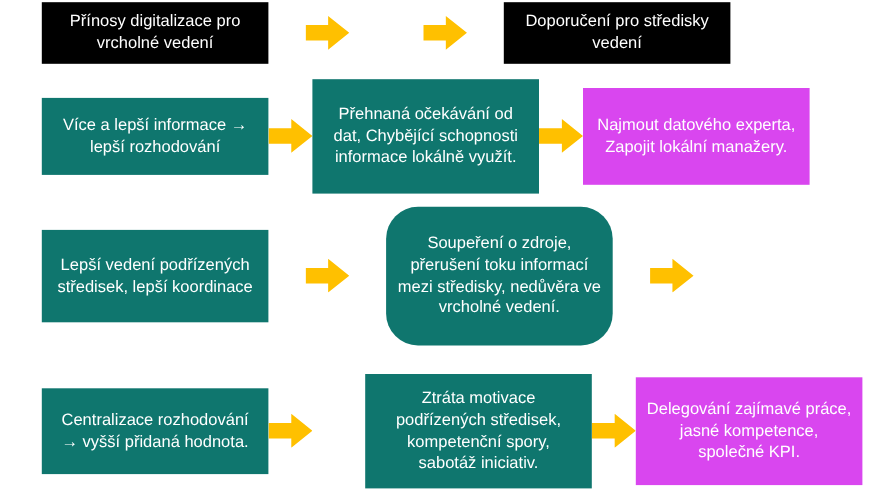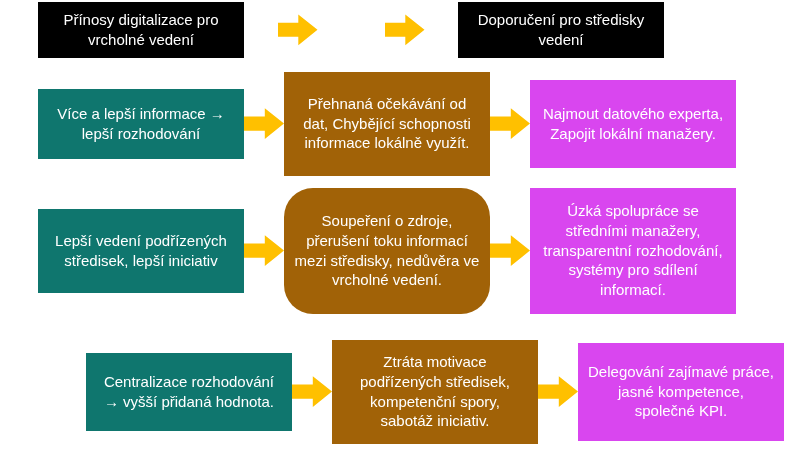--- a/index.html
+++ b/index.html
@@ -37,31 +37,31 @@
     line-height: 1.32;
     padding: 8px 10px;
     white-space: pre-line;
   }
   .header-box {
     background: #000000;
     min-height: 46px;
     font-size: 15px;
   }
   .benefit-box { background: #0f766e; }
-  .consequence-box { background: #a16207; }
+  .consequence-box { background: #0f766e; }
   .recommendation-box { background: #d946ef; }
 
   .r1-benefit { min-height: 70px; }
   .r1-consequence { min-height: 104px; }
   .r1-recommendation { min-height: 88px; }
   .r2-benefit { min-height: 84px; }
   .r2-consequence { min-height: 126px; border-radius: 29px; }
   .r2-recommendation { min-height: 126px; }
-  .r3-benefit { min-height: 78px; margin-left: 48px; }
-  .r3-consequence { min-height: 104px; }
+  .r3-benefit { min-height: 78px; }
+  .r3-consequence { min-height: 104px; margin-left: 48px; }
   .r3-recommendation { min-height: 98px; }
 
   .arrow-cell {
     flex: 1 1 auto;
     display: flex;
     align-items: center;
     justify-content: center;
   }
   .arrow {
     width: 40px;
@@ -93,29 +93,28 @@
     </div>
     <div class="box consequence-box r1-consequence">Přehnaná očekávání od dat, Chybějící schopnosti informace lokálně využít.</div>
     <div class="arrow-cell">
       <div class="arrow"></div>
     </div>
     <div class="box recommendation-box r1-recommendation">Najmout datového experta,
 Zapojit lokální manažery.</div>
   </div>
 
   <div class="row row-2">
-    <div class="box benefit-box r2-benefit">Lepší vedení podřízených středisek, lepší iniciativ</div>
+    <div class="box benefit-box r2-benefit">Lepší vedení podřízených středisek, lepší koordinace</div>
     <div class="arrow-cell">
       <div class="arrow"></div>
     </div>
     <div class="box consequence-box r2-consequence">Soupeření o zdroje, přerušení toku informací mezi středisky, nedůvěra ve vrcholné vedení.</div>
     <div class="arrow-cell">
       <div class="arrow"></div>
     </div>
-    <div class="box recommendation-box r2-recommendation">Úzká spolupráce se středními manažery, transparentní rozhodování, systémy pro sdílení informací.</div>
   </div>
 
   <div class="row row-3">
     <div class="box benefit-box r3-benefit">Centralizace rozhodování → vyšší přidaná hodnota.</div>
     <div class="arrow-cell">
       <div class="arrow"></div>
     </div>
     <div class="box consequence-box r3-consequence">Ztráta motivace podřízených středisek, kompetenční spory, sabotáž iniciativ.</div>
     <div class="arrow-cell">
       <div class="arrow"></div>

